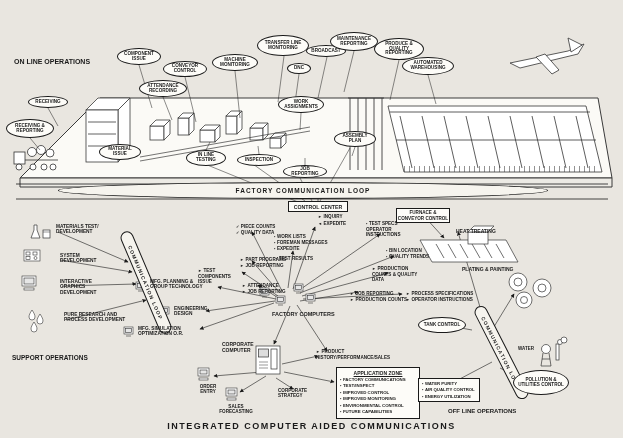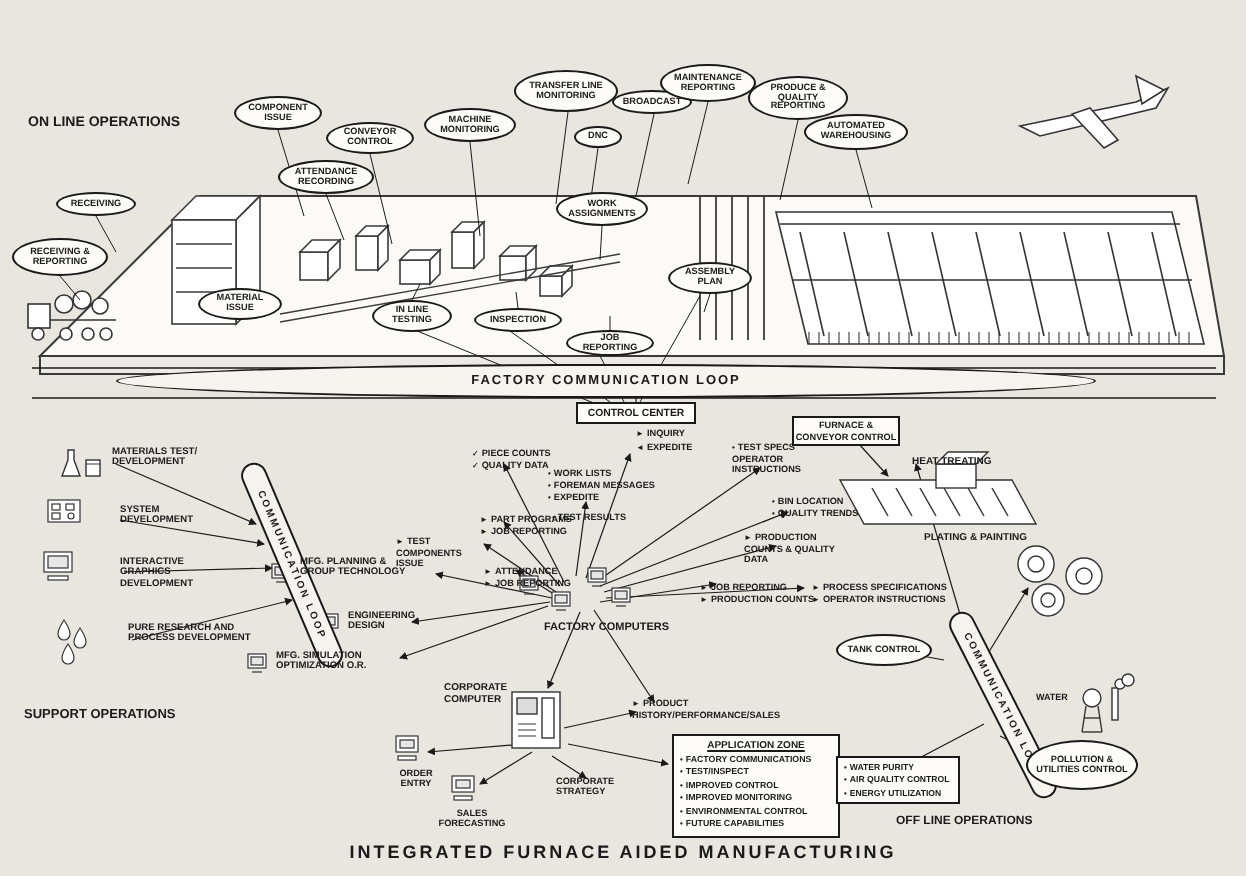--- a/index.html
+++ b/index.html
@@ -404,15 +404,15 @@
   <div class="lbl" style="left:462px;top:267px;font-size:5px;">PLATING &amp; PAINTING</div>
   <div class="bubble" style="left:418px;top:317px;width:48px;height:16px;">TANK CONTROL</div>
   <div class="lbl" style="left:518px;top:347px;font-size:4.5px;">WATER</div>
   <div class="box" style="left:418px;top:378px;width:62px;height:24px;padding:2px 3px;">
     <div style="font-size:4.3px;font-weight:bold;line-height:1.5;"><span class="glyph">•</span><span>WATER PURITY</span></div>
     <div style="font-size:4.3px;font-weight:bold;line-height:1.5;"><span class="glyph">•</span><span>AIR QUALITY CONTROL</span></div>
     <div style="font-size:4.3px;font-weight:bold;line-height:1.5;"><span class="glyph">•</span><span>ENERGY UTILIZATION</span></div>
   </div>
   <div class="bubble" style="left:513px;top:370px;width:56px;height:25px;">POLLUTION &amp; UTILITIES CONTROL</div>
 
-  <div class="caption" style="top:421px;font-size:9px;letter-spacing:1.5px;">INTEGRATED FURNACE AIDED MANUFACTURING</div>
+  <div class="caption" style="top:421px;font-size:9px;letter-spacing:1.5px;">INTEGRATED COMPUTER AIDED COMMUNICATIONS</div>
 
 </div>
 
 </body></html>

